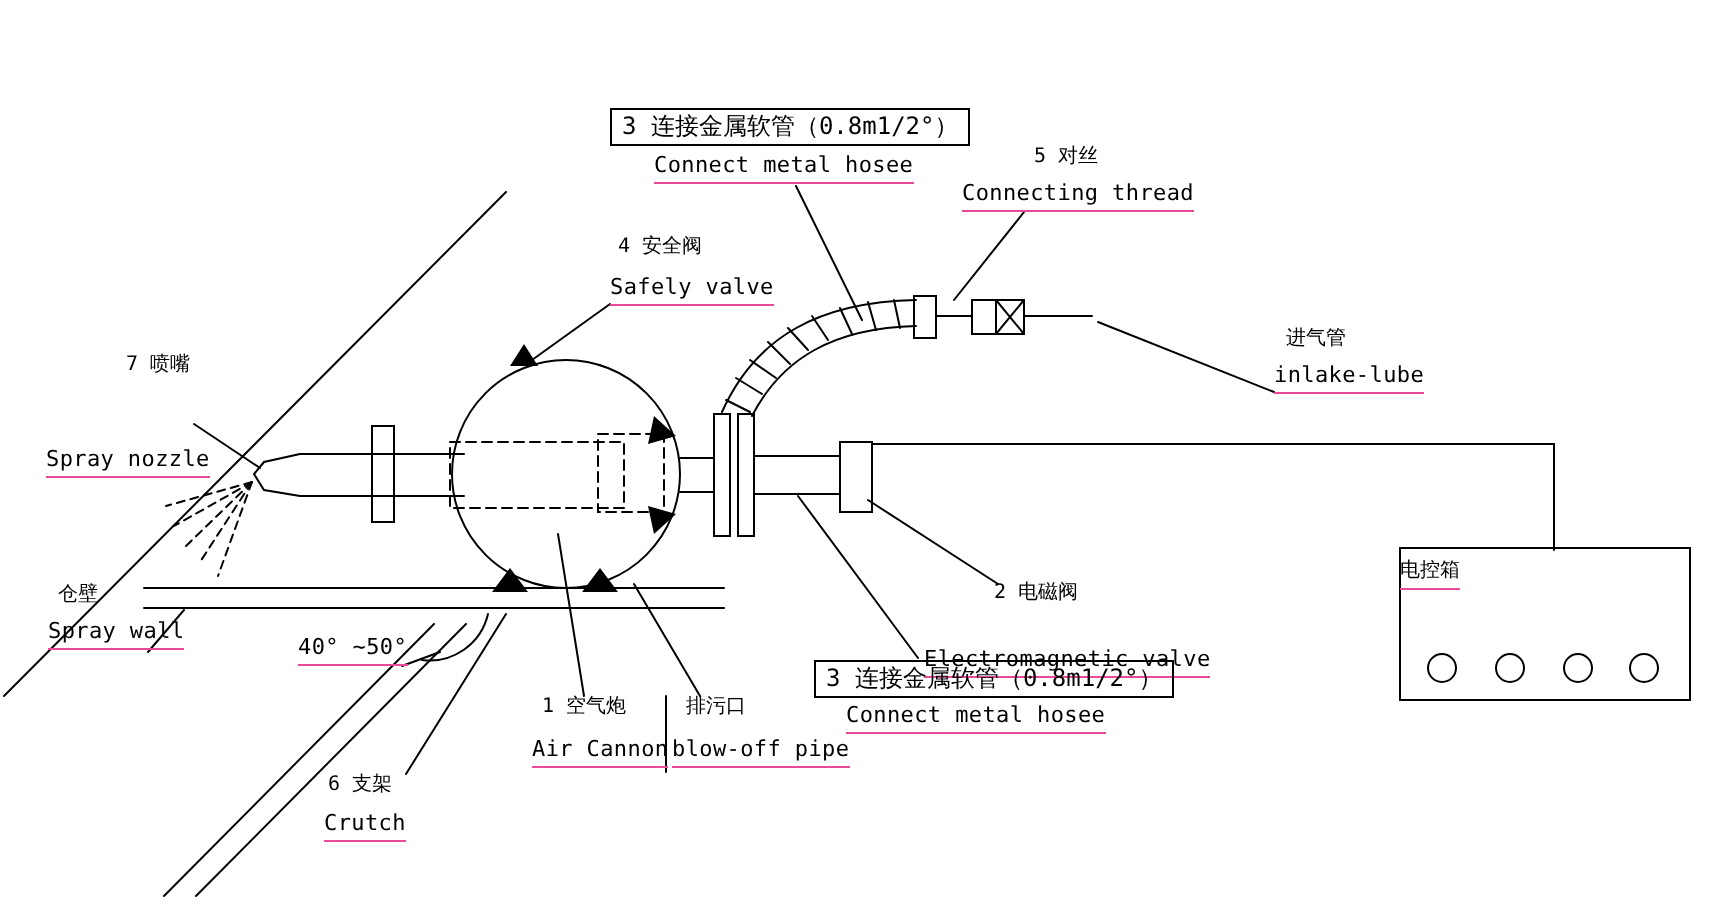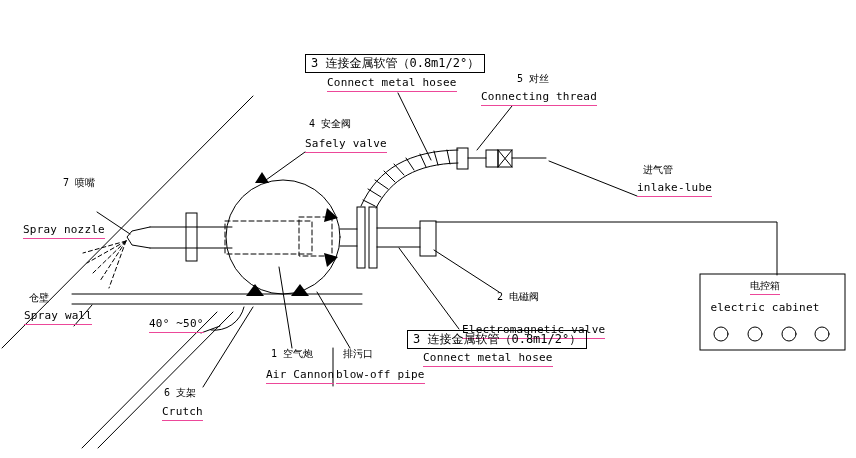--- a/index.html
+++ b/index.html
@@ -10,21 +10,21 @@
     overflow:hidden;
     font-family:"DejaVu Sans Mono","Liberation Mono",monospace;
     color:#000;
   }
   #stage svg{position:absolute;left:0;top:0;}
   .lbl{position:absolute;white-space:nowrap;line-height:1.25;}
   .zh{font-size:10px;}
   .en{font-size:11px;letter-spacing:0.2px;}
   .ul{border-bottom:1px solid #ec4899;padding-bottom:1px;display:inline-block;}
   .boxed{border:1px solid #000;padding:1px 5px;display:inline-block;font-size:12px;}
-  .cab{left:700px;width:130px;text-align:center;}
+  .cab{left:700px;width:130px;}
 </style>
 </head>
 <body>
 
 <div id="stage">
 
   <svg width="856" height="458" viewBox="0 0 856 458">
     <g stroke="#000" stroke-width="1" fill="none" stroke-linecap="round">
 
       <g>
@@ -154,15 +154,14 @@
 
   <div class="lbl zh" style="left:271px;top:348px;">1 空气炮</div>
   <div class="lbl zh" style="left:343px;top:348px;">排污口</div>
   <div class="lbl en" style="left:266px;top:368px;"><span class="ul">Air Cannon</span></div>
   <div class="lbl en" style="left:336px;top:368px;"><span class="ul">blow-off pipe</span></div>
 
   <div class="lbl zh" style="left:164px;top:387px;">6 支架</div>
   <div class="lbl en" style="left:162px;top:405px;"><span class="ul">Crutch</span></div>
 
   <div class="lbl zh cab" style="top:280px;"><span class="ul">电控箱</span></div>
-  <div class="lbl en cab" style="top:301px;">electric cabinet</div>
 
 </div>
 
 </body></html>

